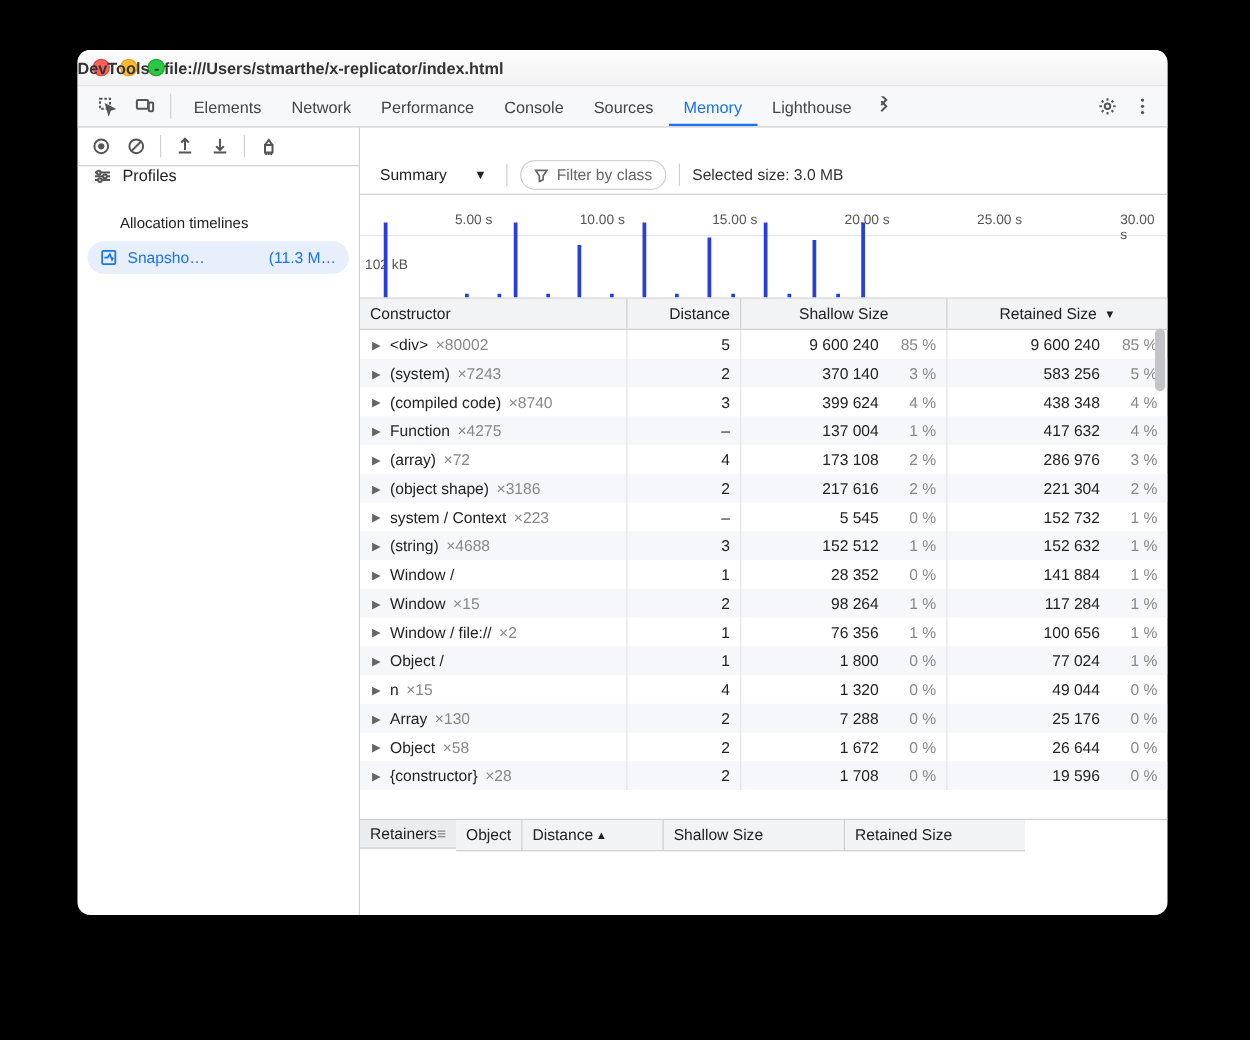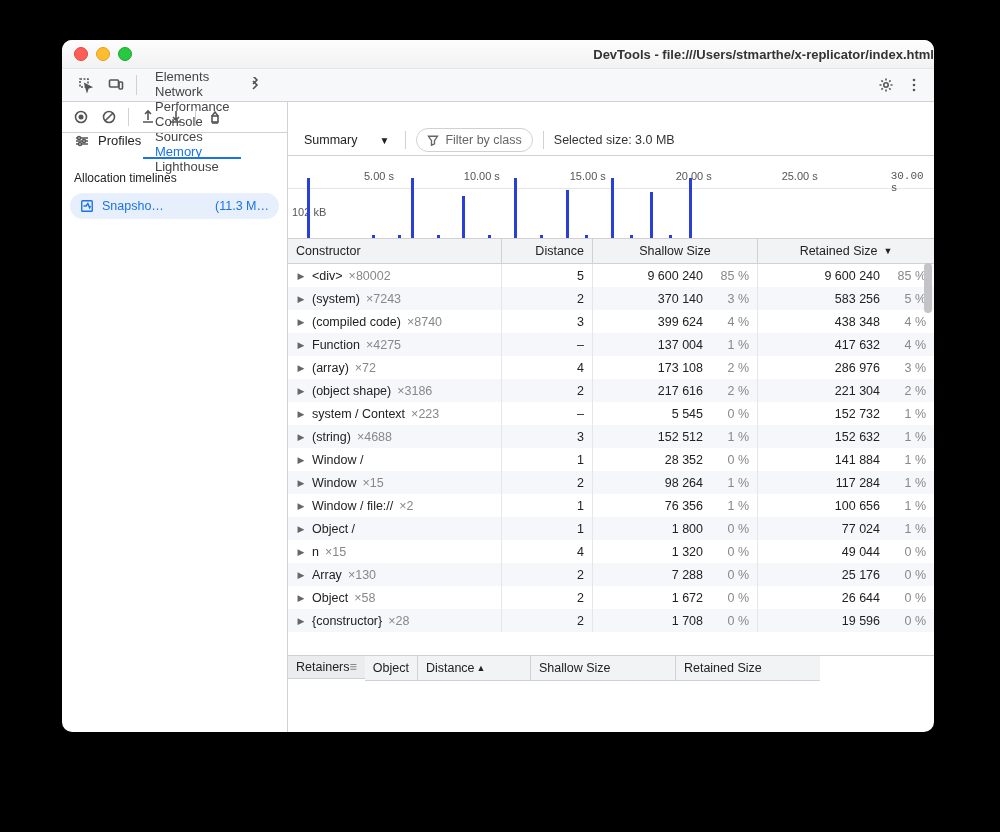--- a/index.html
+++ b/index.html
@@ -27,36 +27,36 @@
     box-shadow:0 22px 60px rgba(0,0,0,0.55), 0 0 0 1px rgba(0,0,0,0.25);
     overflow:hidden;display:flex;flex-direction:column;
   }
   
   .titlebar{height:var(--title-h);display:flex;align-items:center;position:relative;border-bottom:1px solid var(--border-soft);background:linear-gradient(#fdfdfd,#f2f2f2);}
   .traffic{display:flex;gap:8px;padding-left:12px;}
   .tl{width:12px;height:12px;border-radius:50%;}
   .tl.r{background:#ff5f57;border:1px solid #e14740;}
   .tl.y{background:#febc2e;border:1px solid #dfa023;}
   .tl.g{background:#28c840;border:1px solid #1fa531;}
-  .title{position:absolute;left:0;right:0;text-align:right;font-weight:600;font-size:13px;color:#333;pointer-events:none;}
+  .title{position:absolute;left:0;right:0;text-align:left;font-weight:600;font-size:13px;color:#333;pointer-events:none;}
   
   .tabbar{height:var(--tabbar-h);display:flex;align-items:stretch;border-bottom:1px solid var(--border);background:#f7f8fa;padding-left:10px;padding-right:6px;gap:2px;}
   .t-icon{width:28px;display:flex;align-items:center;justify-content:center;color:#555;}
   .t-sep{width:1px;background:var(--border);margin:6px 4px;}
   .tab{display:flex;align-items:center;padding:0 12px;color:#444;cursor:default;font-size:13px;}
   .tab.active{color:var(--blue);box-shadow:inset 0 -2px 0 var(--blue);}
   .t-right{margin-left:auto;display:flex;align-items:center;}
   
   .body{flex:1;display:flex;min-height:0;}
   .sidebar{width:225px;border-right:1px solid var(--border);display:flex;flex-direction:column;}
   .sb-tools{height:var(--toolbar-h);display:flex;align-items:center;gap:6px;padding:0 8px;border-bottom:1px solid var(--border);}
   .sb-tools .ico{width:22px;height:22px;display:flex;align-items:center;justify-content:center;color:#444;border-radius:4px;}
   .sb-tools .sep{width:1px;height:18px;background:var(--border);margin:0 2px;}
   .sb-sec{display:flex;align-items:flex-start;gap:8px;height:34px;padding:0 12px;font-size:13px;}
-  .sb-hdr{height:22px;display:flex;align-items:center;padding:0 12px;font-size:12px;color:#222;}
+  .sb-hdr{height:22px;display:flex;align-items:center;padding:0 12px;font-size:12px;color:#222;margin-left:22px;}
   .sb-item{margin:4px 8px;height:26px;border-radius:14px;background:#e7effc;display:flex;align-items:center;gap:8px;padding:0 10px;color:var(--blue);font-size:12.5px;}
   .sb-item .size{margin-left:auto;color:var(--blue);}
   
   .main{flex:1;display:flex;flex-direction:column;min-width:0;margin-top:23px;}
   .m-tools{height:var(--toolbar-h);display:flex;align-items:center;gap:10px;padding:0 10px;border-bottom:1px solid var(--border);}
   .sel{display:flex;align-items:center;gap:22px;padding:0 6px;}
   .filter{display:flex;align-items:center;gap:6px;height:22px;padding:0 10px;border:1px solid var(--border);border-radius:12px;color:#555;background:#fff;}
   .m-status{color:#333;}
   .vline{width:1px;height:18px;background:var(--border);}
   
@@ -122,21 +122,21 @@
             <path d="M7 7 L13 10 L10 11 L9 14 Z" fill="#555"></path>
           </svg>
       </div>
       <div class="t-icon">
         <svg viewBox="0 0 16 16">
             <rect x="1.5" y="3" width="9" height="7" rx="1"></rect>
             <rect x="11" y="5" width="3.5" height="7" rx="1"></rect>
           </svg>
       </div>
       <div class="t-sep"></div>
-      <div id="tabs-host" style="display: flex; flex-direction: column;">
+      <div id="tabs-host" style="display: flex;">
           <div class="tab">Elements</div>
           <div class="tab">Network</div>
           <div class="tab">Performance</div>
           <div class="tab">Console</div>
           <div class="tab">Sources</div>
           <div class="tab active">Memory</div>
           <div class="tab">Lighthouse</div>
         </div>
       <div class="t-icon" style="width:26px">
         <svg viewBox="0 0 16 16">
@@ -232,21 +232,21 @@
           <div class="m-status">Selected size: 3.0 MB</div>
         </div>
 
         <div class="timeline">
           <div class="tl-ticks" id="tl-ticks">
               <span class="tl-tick" style="left: 16.4%;">5.00 s</span>
               <span class="tl-tick" style="left: 32.8%;">10.00 s</span>
               <span class="tl-tick" style="left: 49.2%;">15.00 s</span>
               <span class="tl-tick" style="left: 65.6%;">20.00 s</span>
               <span class="tl-tick" style="left: 82%;">25.00 s</span>
-              <span class="tl-tick" style="left: 98.4%; font-family: Liberation Mono, monospace;">30.00 s</span>
+              <span class="tl-tick" style="left: 98.4%;">30.00 s</span>
             </div>
           <div class="tl-label">102 kB</div>
           <div id="tl-bars">
               <div class="tl-bar" style="left: 3%; height: 60px;"></div>
               <div class="tl-bar" style="left: 19%; height: 60px;"></div>
               <div class="tl-bar" style="left: 27%; height: 42px;"></div>
               <div class="tl-bar" style="left: 35%; height: 60px;"></div>
               <div class="tl-bar" style="left: 43%; height: 48px;"></div>
               <div class="tl-bar" style="left: 50%; height: 60px;"></div>
               <div class="tl-bar" style="left: 56%; height: 46px;"></div>

